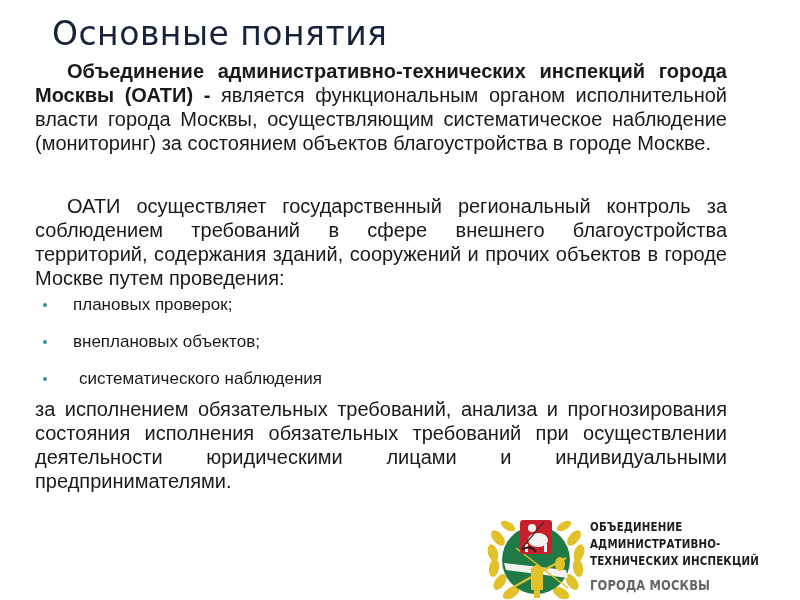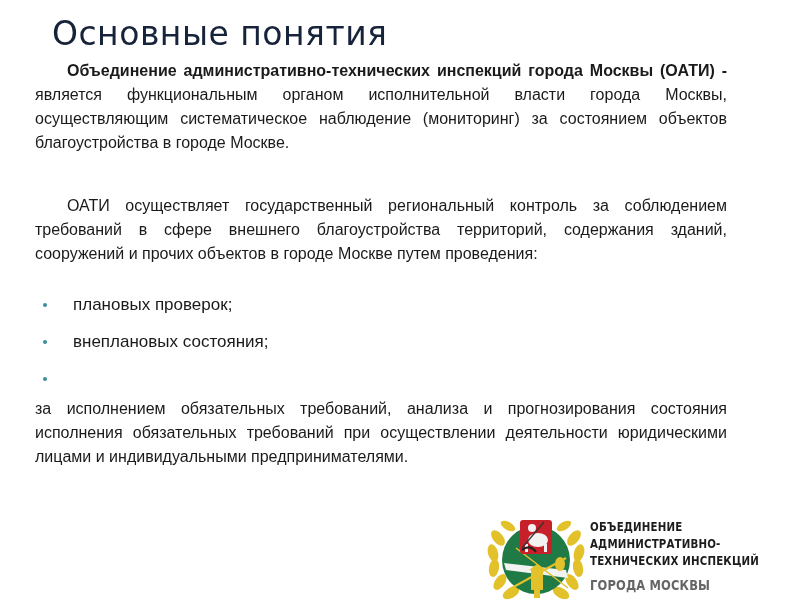--- a/index.html
+++ b/index.html
@@ -1,18 +1,18 @@
 <!DOCTYPE html>
 <html><head>
 <meta charset="utf-8">
 <style>
   html, body { margin:0; padding:0; }
   body { width:800px; height:600px; background:#ffffff; position:relative; overflow:hidden; font-family:"Liberation Sans", sans-serif; color:#1a1a1a; }
   .title { position:absolute; left:52px; top:14px; font-family:"DejaVu Sans", sans-serif; font-size:33px; color:#17233a; letter-spacing:0.5px; }
-  .para { position:absolute; left:35px; width:692px; font-size:16px; line-height:24px; text-align:justify; text-align-last:left; }
+  .para { position:absolute; left:35px; width:692px; font-size:20px; line-height:24px; text-align:justify; text-align-last:left; }
   .p1 { top:59px; text-indent:32px; }
   .p2 { top:194px; text-indent:32px; }
   .p3 { top:397px; }
   .bold { font-weight:bold; }
   .bullets { position:absolute; left:35px; top:285px; width:692px; margin:8px; padding:0; list-style:none; font-size:17px; }
   .bullets li { position:relative; height:37px; line-height:24px; padding-left:30px; }
   .bullets li .dot { position:absolute; left:0; top:10px; width:4px; height:4px; border-radius:50%; background:#3a8f9a; }
   .bullets li.b3 .txt { padding-left:6px; }
   .logo { position:absolute; left:486px; top:508px; width:300px; height:100px; }
   .emblem { position:absolute; left:0; top:0; width:100px; height:100px; }
@@ -23,22 +23,22 @@
 <body>
 
 <div class="title">Основные понятия</div>
 
 <div class="para p1"><span class="bold">Объединение административно-технических инспекций города Москвы (ОАТИ) - </span><span> является функциональным органом исполнительной власти города Москвы, осуществляющим систематическое наблюдение (мониторинг) за состоянием объектов благоустройства в городе Москве.</span></div>
 
 <div class="para p2">ОАТИ осуществляет государственный региональный контроль за соблюдением требований в сфере внешнего благоустройства территорий, содержания зданий, сооружений и прочих объектов в городе Москве путем проведения:</div>
 
 <ul class="bullets">
   <li><span class="dot"></span><span class="txt">плановых проверок;</span></li>
-  <li><span class="dot"></span><span class="txt">внеплановых состояния;</span></li>
-  <li class="b3"><span class="dot"></span></li>
+  <li><span class="dot"></span><span class="txt">внеплановых объектов;</span></li>
+  <li class="b3"><span class="dot"></span><span class="txt">систематического наблюдения</span></li>
 </ul>
 
 <div class="para p3">за исполнением обязательных требований, анализа и прогнозирования состояния исполнения обязательных требований при осуществлении деятельности юридическими лицами и индивидуальными предпринимателями.</div>
 
 <div class="logo">
   <svg class="emblem" viewBox="0 0 100 100" xmlns="http://www.w3.org/2000/svg">
 
     <g fill="#e3c12b">
       <ellipse cx="12" cy="30" rx="5" ry="9" transform="rotate(-40 12 30)"></ellipse>
       <ellipse cx="7" cy="45" rx="5" ry="9" transform="rotate(-15 7 45)"></ellipse>

